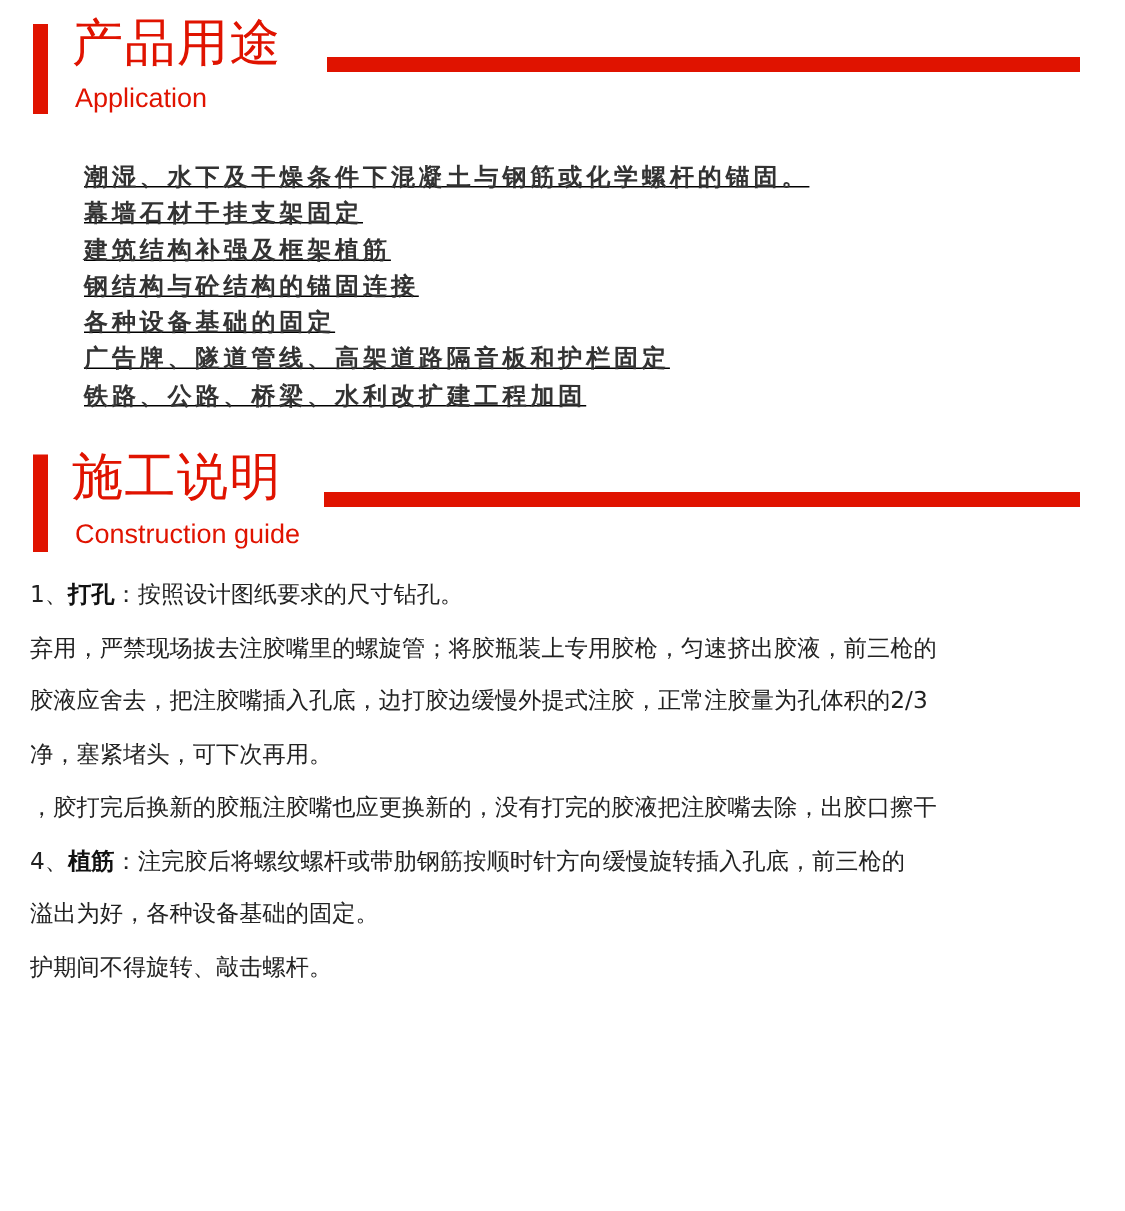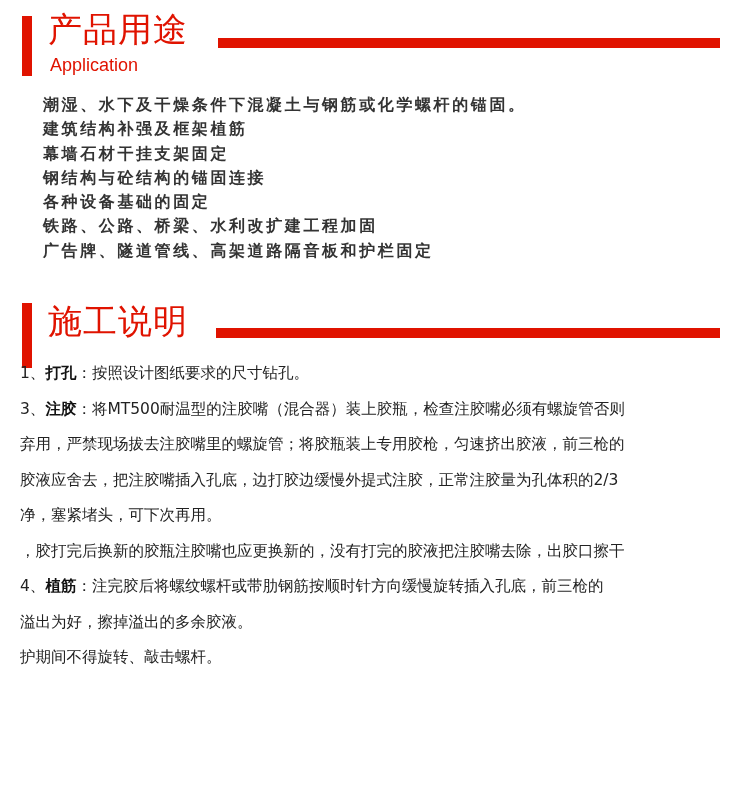--- a/index.html
+++ b/index.html
@@ -8,69 +8,69 @@
   .section-header { position: absolute; left: 0; width: 720px; height: 70px; }
   .vbar { position: absolute; left: 22px; width: 10px; background: #e01300; }
   .title-cn { position: absolute; left: 48px; font-size: 34px; line-height: 38px;
               color: #e01300; font-weight: normal; letter-spacing: 1px; white-space: nowrap;
               font-family: "DejaVu Sans", sans-serif; }
   .title-en { position: absolute; left: 50px; font-size: 18px; line-height: 22px;
               color: #e01300; white-space: nowrap;
               font-family: "Liberation Sans", sans-serif; }
   .hbar { position: absolute; right: 0; height: 10px; background: #e01300; }
 
-  .bullets { position: absolute; left: 40px; top: 90px; margin: 3px; padding: 0; list-style: none; }
+  .bullets { position: absolute; left: 40px; top: 90px; margin: 16px; padding: 0; list-style: none; text-decoration: underline; }
   .bullets li { font-size: 16px; line-height: 24.3px; font-weight: bold; color: #333333;
                 letter-spacing: 2.6px; white-space: nowrap;
                 font-family: "DejaVu Sans", sans-serif; }
 
-  .steps { position: absolute; left: 20px; top: 356px; width: 720px; }
+  .steps { position: absolute; left: 20px; top: 379px; width: 720px; }
   .step { font-size: 15.5px; line-height: 35.5px; color: #222222;
           font-family: "DejaVu Sans", sans-serif; }
   .step .line { display: block; white-space: nowrap; }
   .step .num { }
   .step .kw { font-weight: bold; color: #111111; }
 </style>
 </head>
 <body>
 
 <div class="section-header" style="top:0;">
   <div class="vbar" style="top:16px;height:60px;"></div>
   <div class="title-cn" style="top:10px;">产品用途</div>
   <div class="title-en" style="top:54px;">Application</div>
   <div class="hbar" style="top:38px;left:218px;"></div>
 </div>
 
 <ul class="bullets">
   <li>潮湿、水下及干燥条件下混凝土与钢筋或化学螺杆的锚固。</li>
+  <li>幕墙石材干挂支架固定</li>
   <li>建筑结构补强及框架植筋</li>
-  <li>幕墙石材干挂支架固定</li>
   <li>钢结构与砼结构的锚固连接</li>
   <li>各种设备基础的固定</li>
+  <li>广告牌、隧道管线、高架道路隔音板和护栏固定</li>
   <li>铁路、公路、桥梁、水利改扩建工程加固</li>
-  <li>广告牌、隧道管线、高架道路隔音板和护栏固定</li>
 </ul>
 
 <div class="section-header" style="top:290px;">
   <div class="vbar" style="top:13px;height:65px;"></div>
-  <div class="title-cn" style="top:12px;">施工说明</div>
+  <div class="title-cn" style="top:12px;font-family:Liberation Mono, monospace;">施工说明</div>
+  <div class="title-en" style="top:55px;">Construction guide</div>
   <div class="hbar" style="top:38px;left:216px;"></div>
 </div>
 
 <div class="steps">
   <div class="step">
     <span class="line"><span class="num">1、</span><span class="kw">打孔</span><span>：按照设计图纸要求的尺寸钻孔。</span></span>
   </div>
   <div class="step">
-    <span class="line"><span class="num">3、</span><span class="kw">注胶</span><span>：将MT500耐温型的注胶嘴（混合器）装上胶瓶，检查注胶嘴必须有螺旋管否则</span></span>
     <span class="line">弃用，严禁现场拔去注胶嘴里的螺旋管；将胶瓶装上专用胶枪，匀速挤出胶液，前三枪的</span>
     <span class="line">胶液应舍去，把注胶嘴插入孔底，边打胶边缓慢外提式注胶，正常注胶量为孔体积的2/3</span>
     <span class="line">净，塞紧堵头，可下次再用。</span>
     <span class="line">，胶打完后换新的胶瓶注胶嘴也应更换新的，没有打完的胶液把注胶嘴去除，出胶口擦干</span>
   </div>
   <div class="step">
     <span class="line"><span class="num">4、</span><span class="kw">植筋</span><span>：注完胶后将螺纹螺杆或带肋钢筋按顺时针方向缓慢旋转插入孔底，前三枪的</span></span>
-    <span class="line">溢出为好，擦掉溢出的多余胶液。</span>
+    <span class="line">溢出为好，各种设备基础的固定。</span>
   </div>
   <div class="step">
     <span class="line">护期间不得旋转、敲击螺杆。</span>
   </div>
 </div>
 
 </body></html>

